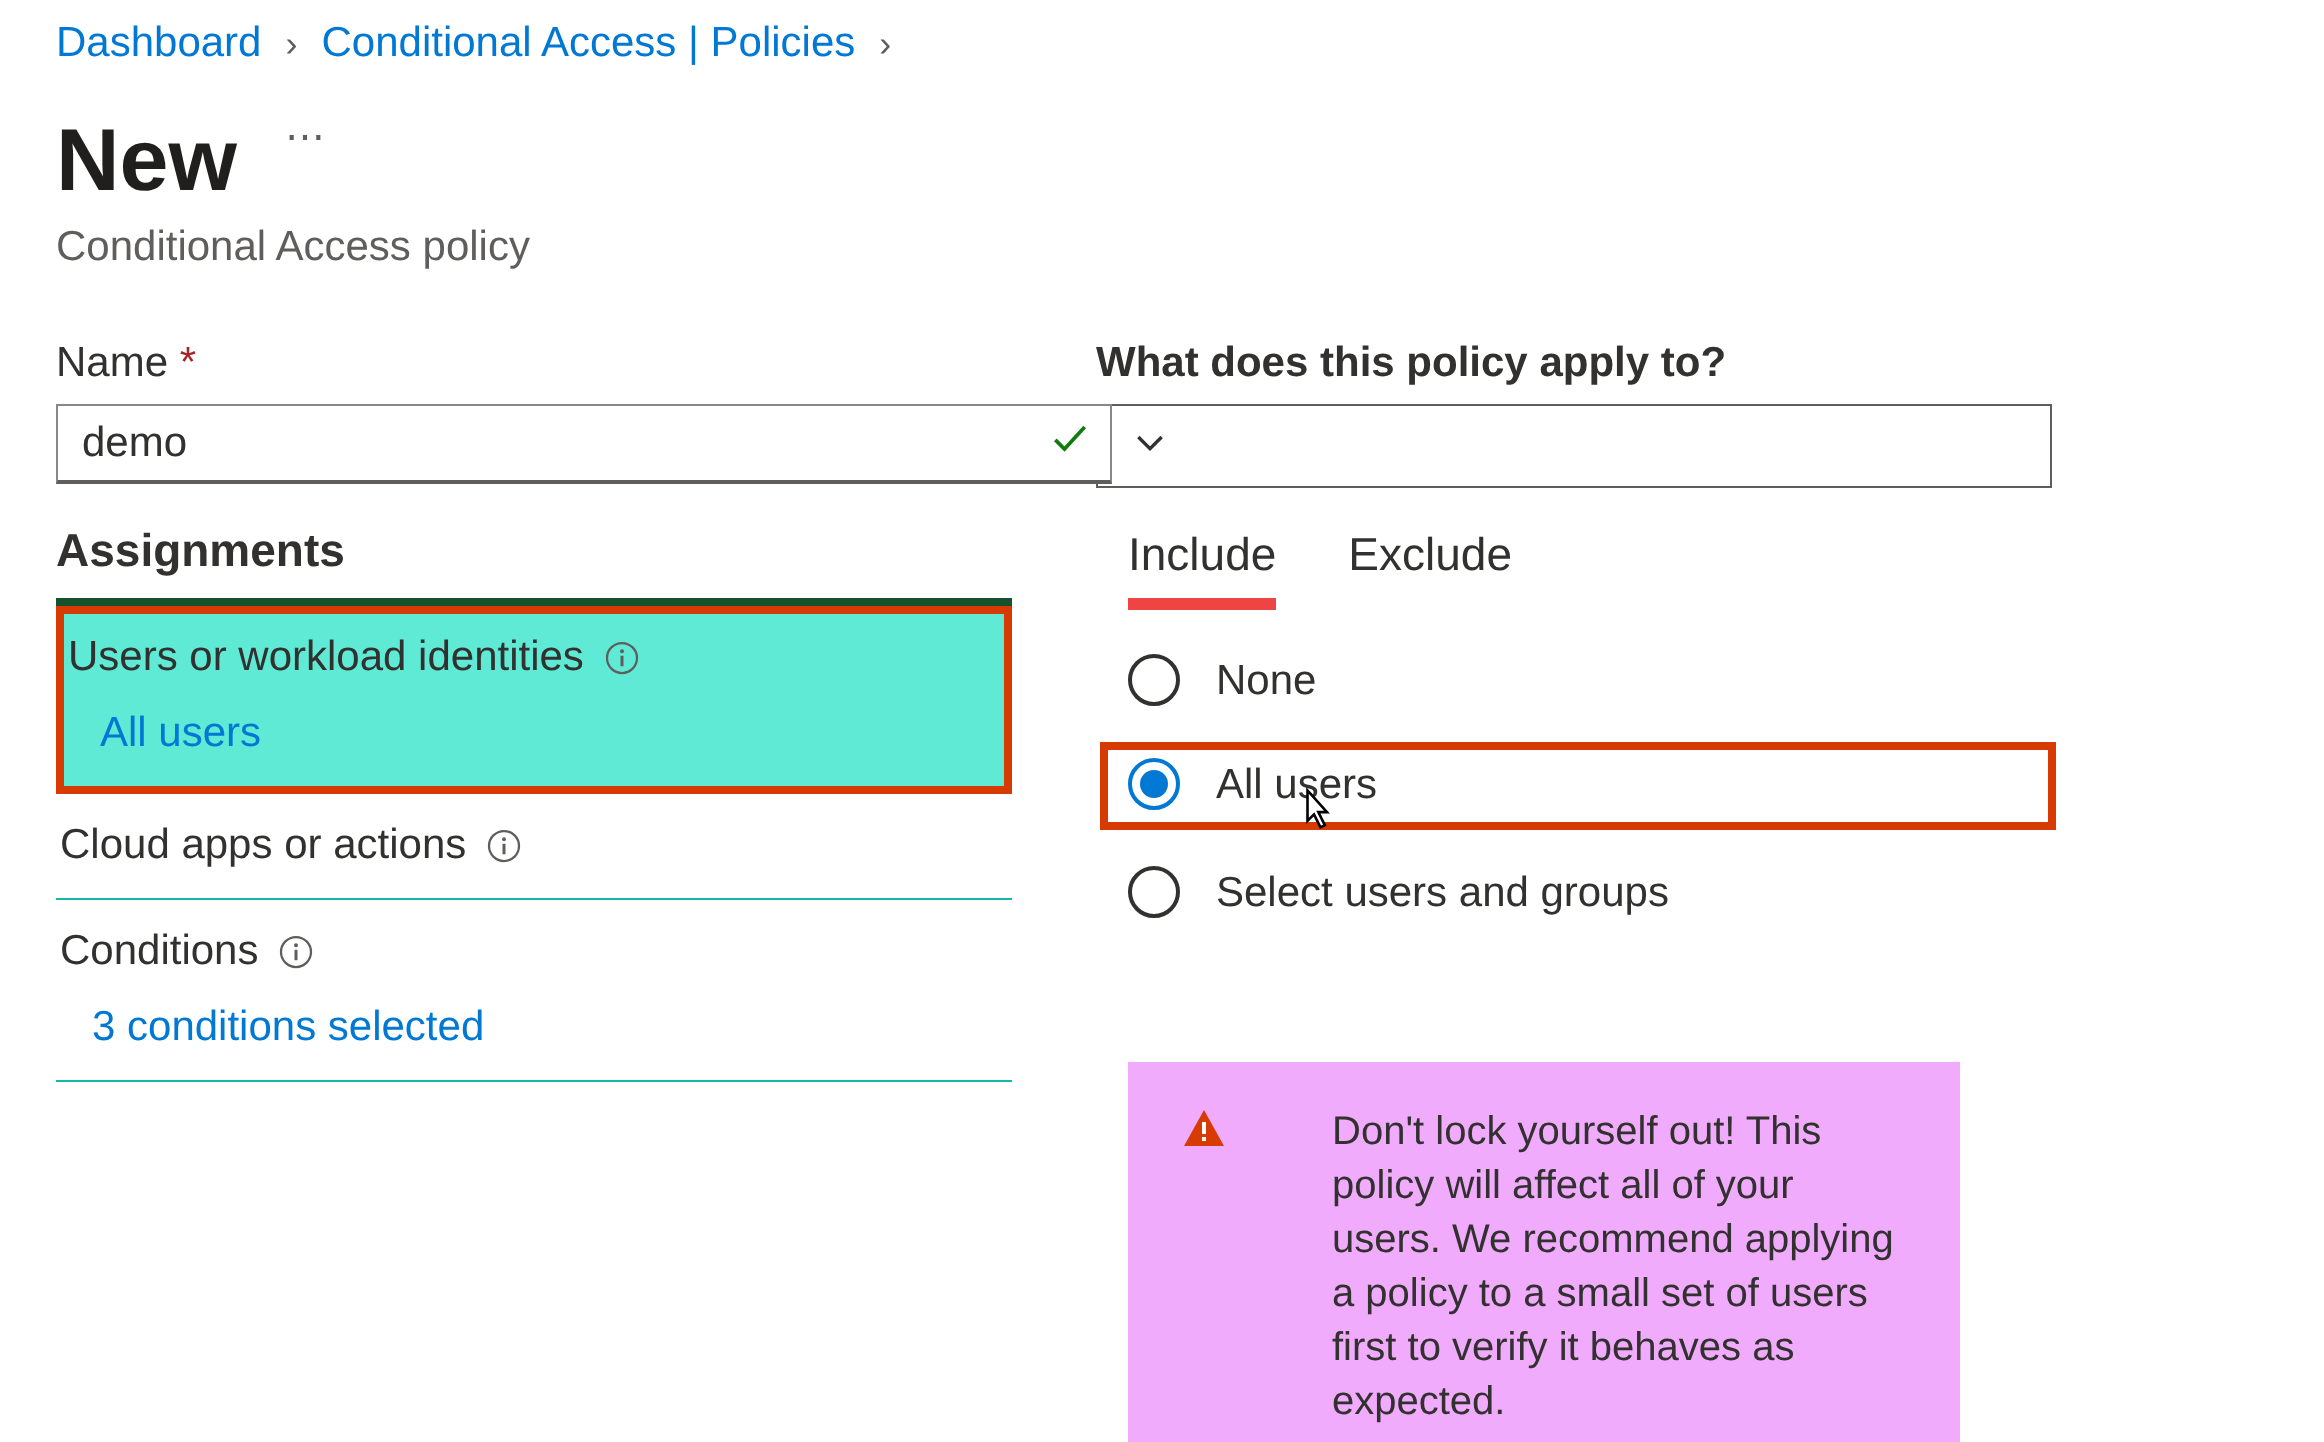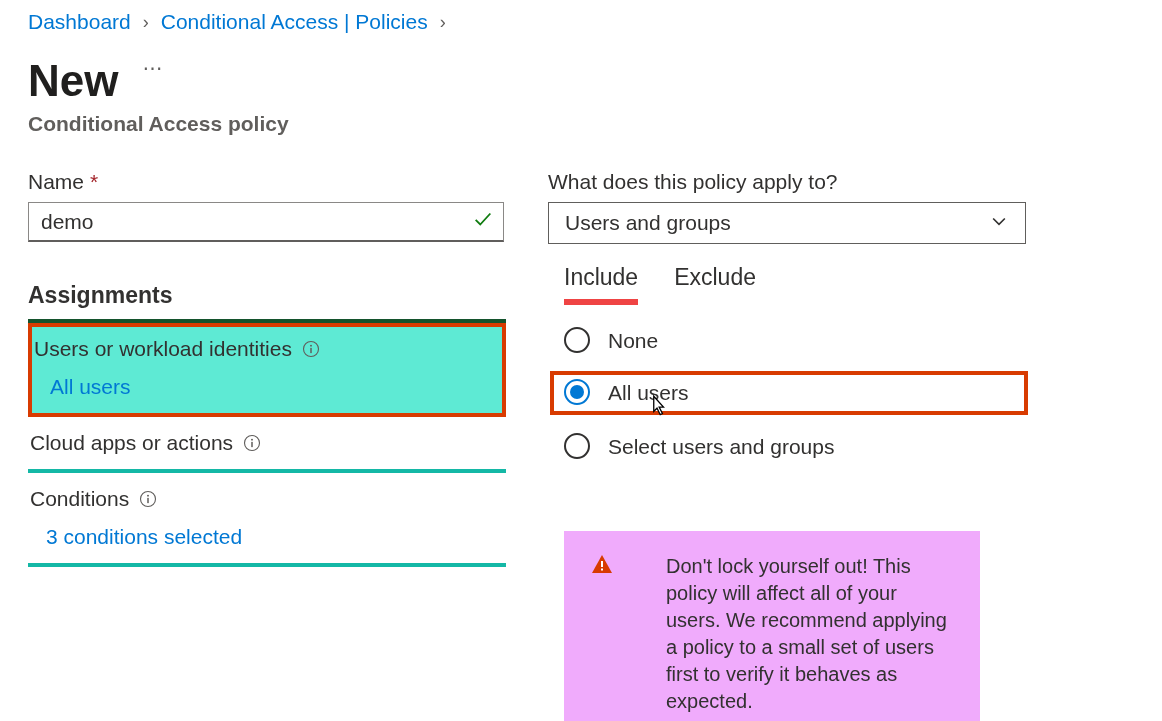--- a/index.html
+++ b/index.html
@@ -45,21 +45,20 @@
     .more-dots {
       font-size: 20px;
       color: #605e5c;
       letter-spacing: 2px;
       cursor: pointer;
     }
     .page-subtitle {
       font-size: 21px;
       color: #605e5c;
       margin-bottom: 34px;
-      font-weight: bold;
     }
     .columns {
       display: flex;
       gap: 42px;
     }
     .left-col {
       width: 478px;
       flex-shrink: 0;
     }
     .right-col {
@@ -70,22 +69,22 @@
       font-size: 21px;
       color: #323130;
       margin-bottom: 8px;
       display: block;
     }
     .required-star {
       color: #a4262c;
     }
     .input-wrap {
       position: relative;
-      width: 476px;
-      margin-bottom: 40px;
+      width: 528px;
+      margin-bottom: 20px;
     }
     .text-input {
       width: 100%;
       height: 40px;
       border: 1px solid #8a8886;
       border-bottom: 2px solid #605e5c;
       padding: 0 44px 0 12px;
       font-size: 21px;
       color: #323130;
       outline: none;
@@ -99,21 +98,21 @@
       font-size: 22px;
     }
     .section-heading {
       font-size: 23px;
       color: #323130;
       border-bottom: 4px solid #14532d;
       padding-bottom: 10px;
       margin-bottom: 0;
     }
     .assignment-item {
-      border-bottom: 4px solid #14b8a6;
+      border-bottom: 1px solid #14b8a6;
       padding: 14px 2px;
     }
     .assignment-item.highlighted {
       background: #5eead4;
       border: 4px solid #d83b01;
       padding: 10px 2px 14px 2px;
     }
     .assignment-title-row {
       display: flex;
       align-items: center;
@@ -135,20 +134,21 @@
       font-size: 21px;
       margin-top: 14px;
       padding-left: 16px;
       cursor: pointer;
     }
     
     .apply-label {
       font-size: 21px;
       color: #323130;
       margin-bottom: 8px;
+      font-weight: bold;
     }
     .dropdown {
       width: 478px;
       height: 42px;
       border: 1px solid #605e5c;
       display: flex;
       align-items: center;
       justify-content: space-between;
       padding: 0 16px;
       font-size: 21px;
@@ -312,21 +312,20 @@
             </svg>
         </span>
       </div>
       <div class="assignment-value">3 conditions selected</div>
     </div>
   </div>
 
   <div class="right-col">
     <div class="apply-label">What does this policy apply to?</div>
     <div class="dropdown">
-      <span>Users and groups</span>
       <span class="chev">
         <svg viewBox="0 0 24 24" width="20" height="20" fill="none" stroke="#323130" stroke-width="2">
             <polyline points="5,9 12,16 19,9"></polyline>
           </svg>
       </span>
     </div>
 
     <div class="tabs">
       <div class="tab active">Include</div>
       <div class="tab">Exclude</div>

